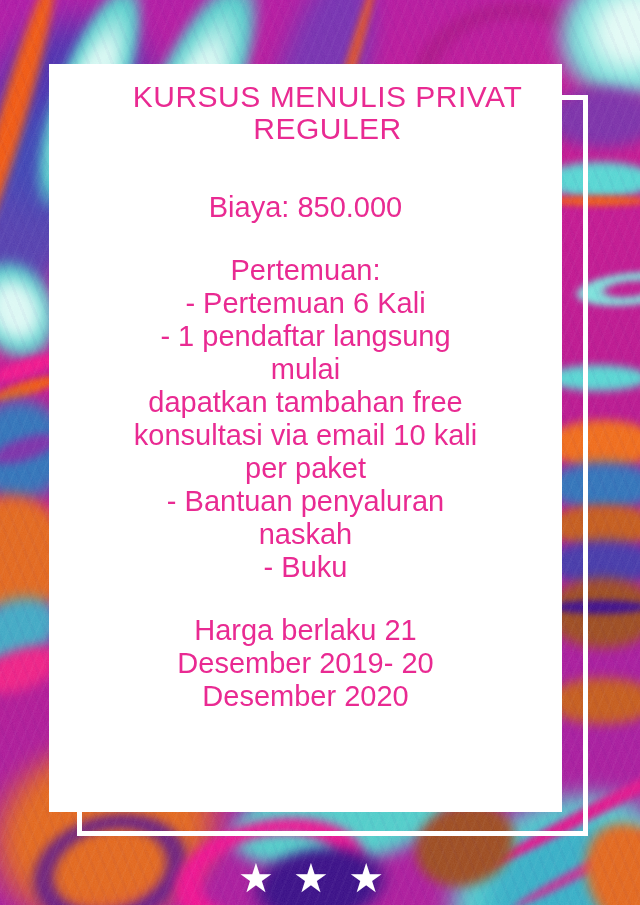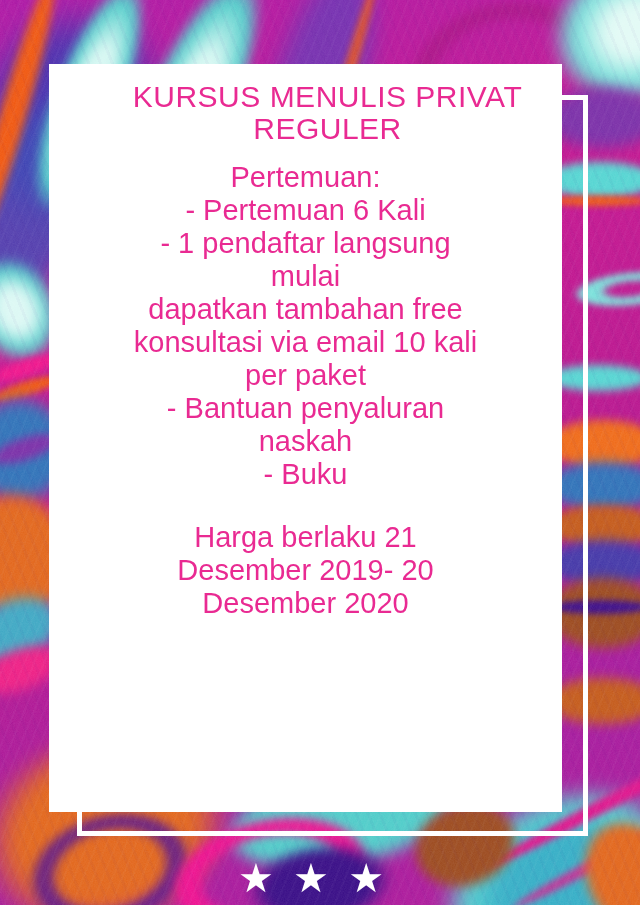--- a/index.html
+++ b/index.html
@@ -20,21 +20,21 @@
   .noise{position:absolute;inset:0;opacity:.5;}
   .frame{
     position:absolute;left:77px;top:95px;width:511px;height:741px;
     border:5px solid #fff;box-sizing:border-box;z-index:2;
   }
   .card{
     position:absolute;left:49px;top:64px;width:513px;height:748px;
     background:#fff;z-index:3;text-align:center;color:#e92a92;
     padding-top:17px;box-sizing:border-box;
   }
-  .title-block{font-size:30px;line-height:32px;letter-spacing:.5px;margin:0 0 16px 0;font-weight:400;padding-left:44px;}
+  .title-block{font-size:30px;line-height:32px;letter-spacing:.5px;margin:0 0 46px 0;font-weight:400;padding-left:44px;}
   .text-block{font-size:29px;line-height:33px;margin:0 0 30px 0;}
   .stars{
     position:absolute;left:238px;top:858px;width:146px;z-index:4;
     display:flex;justify-content:space-between;
     font-size:40px;line-height:1;color:#fff;
   }
 </style>
 </head>
 <body>
 
@@ -101,20 +101,21 @@
     </svg>
   </div>
 
   <div class="frame"></div>
 
   <div class="card">
     <h1 class="title-block">
         <div>KURSUS MENULIS PRIVAT</div>
         <div>REGULER</div>
       </h1>
+    <div class="text-block">Biaya: 850.000</div>
     <div class="text-block">
         <div>Pertemuan:</div>
         <div>- Pertemuan 6 Kali</div>
         <div>- 1 pendaftar langsung</div>
         <div>mulai</div>
         <div>dapatkan tambahan free</div>
         <div>konsultasi via email 10 kali</div>
         <div>per paket</div>
         <div>- Bantuan penyaluran</div>
         <div>naskah</div>

